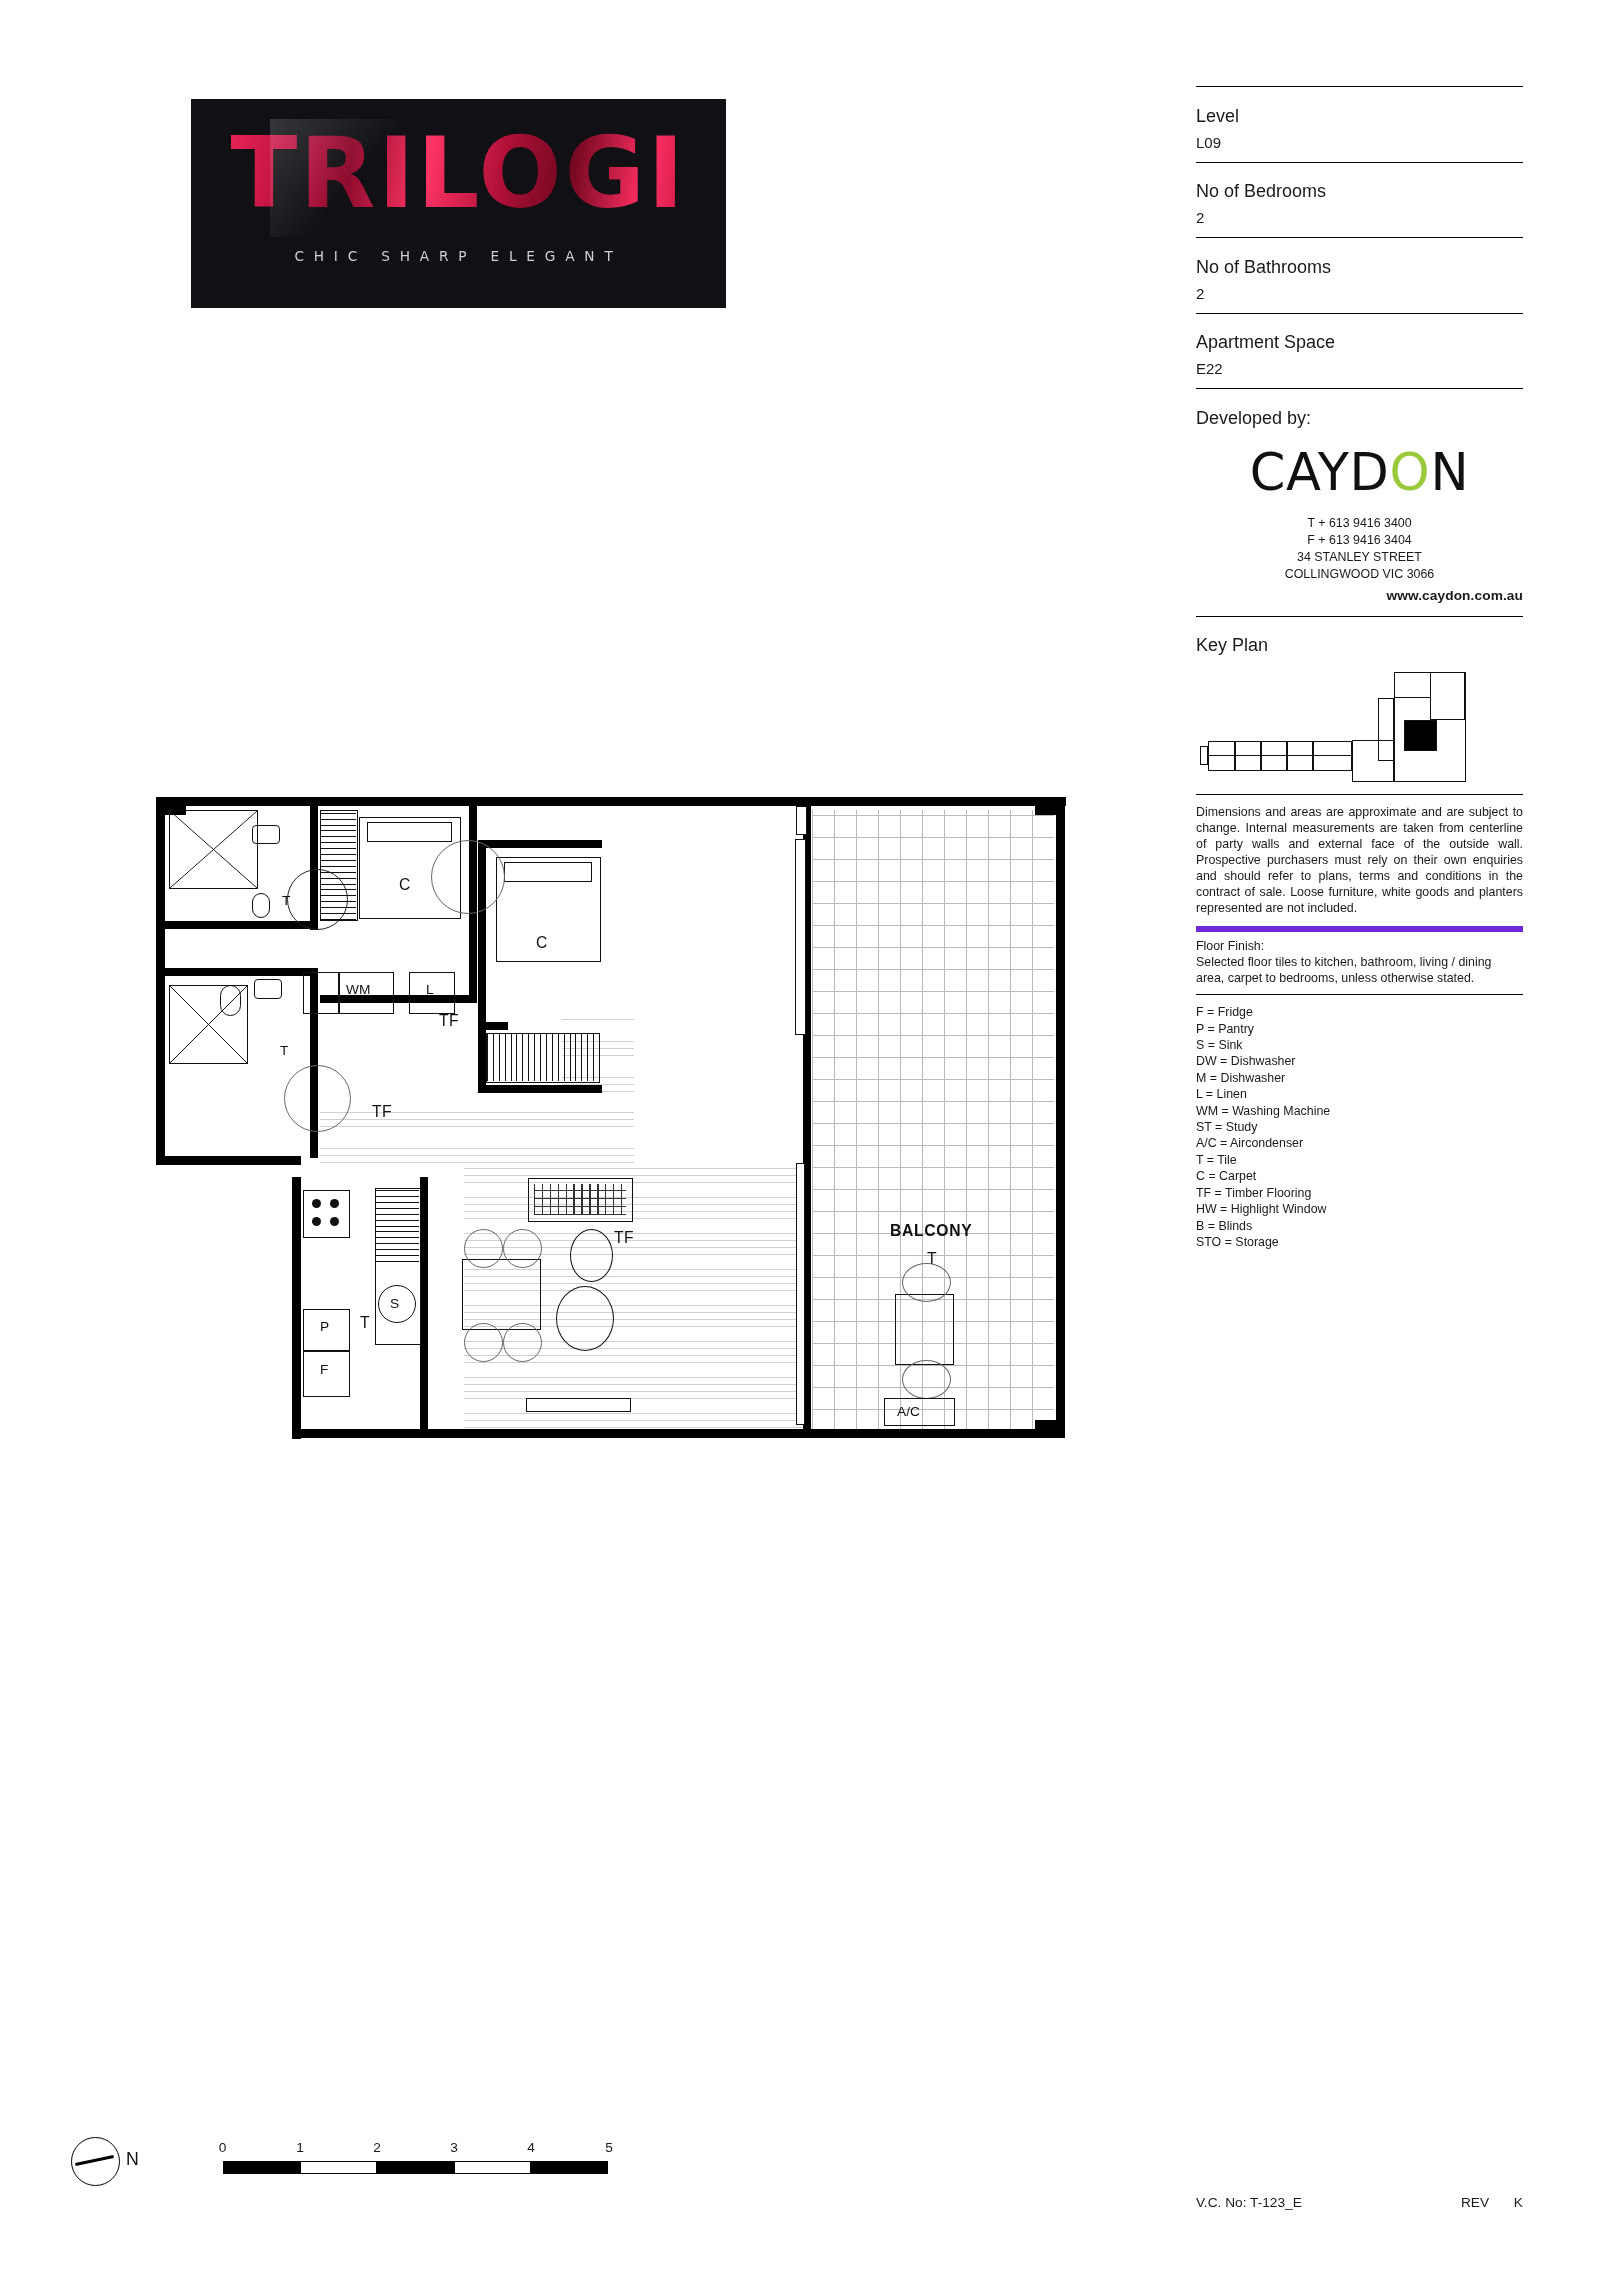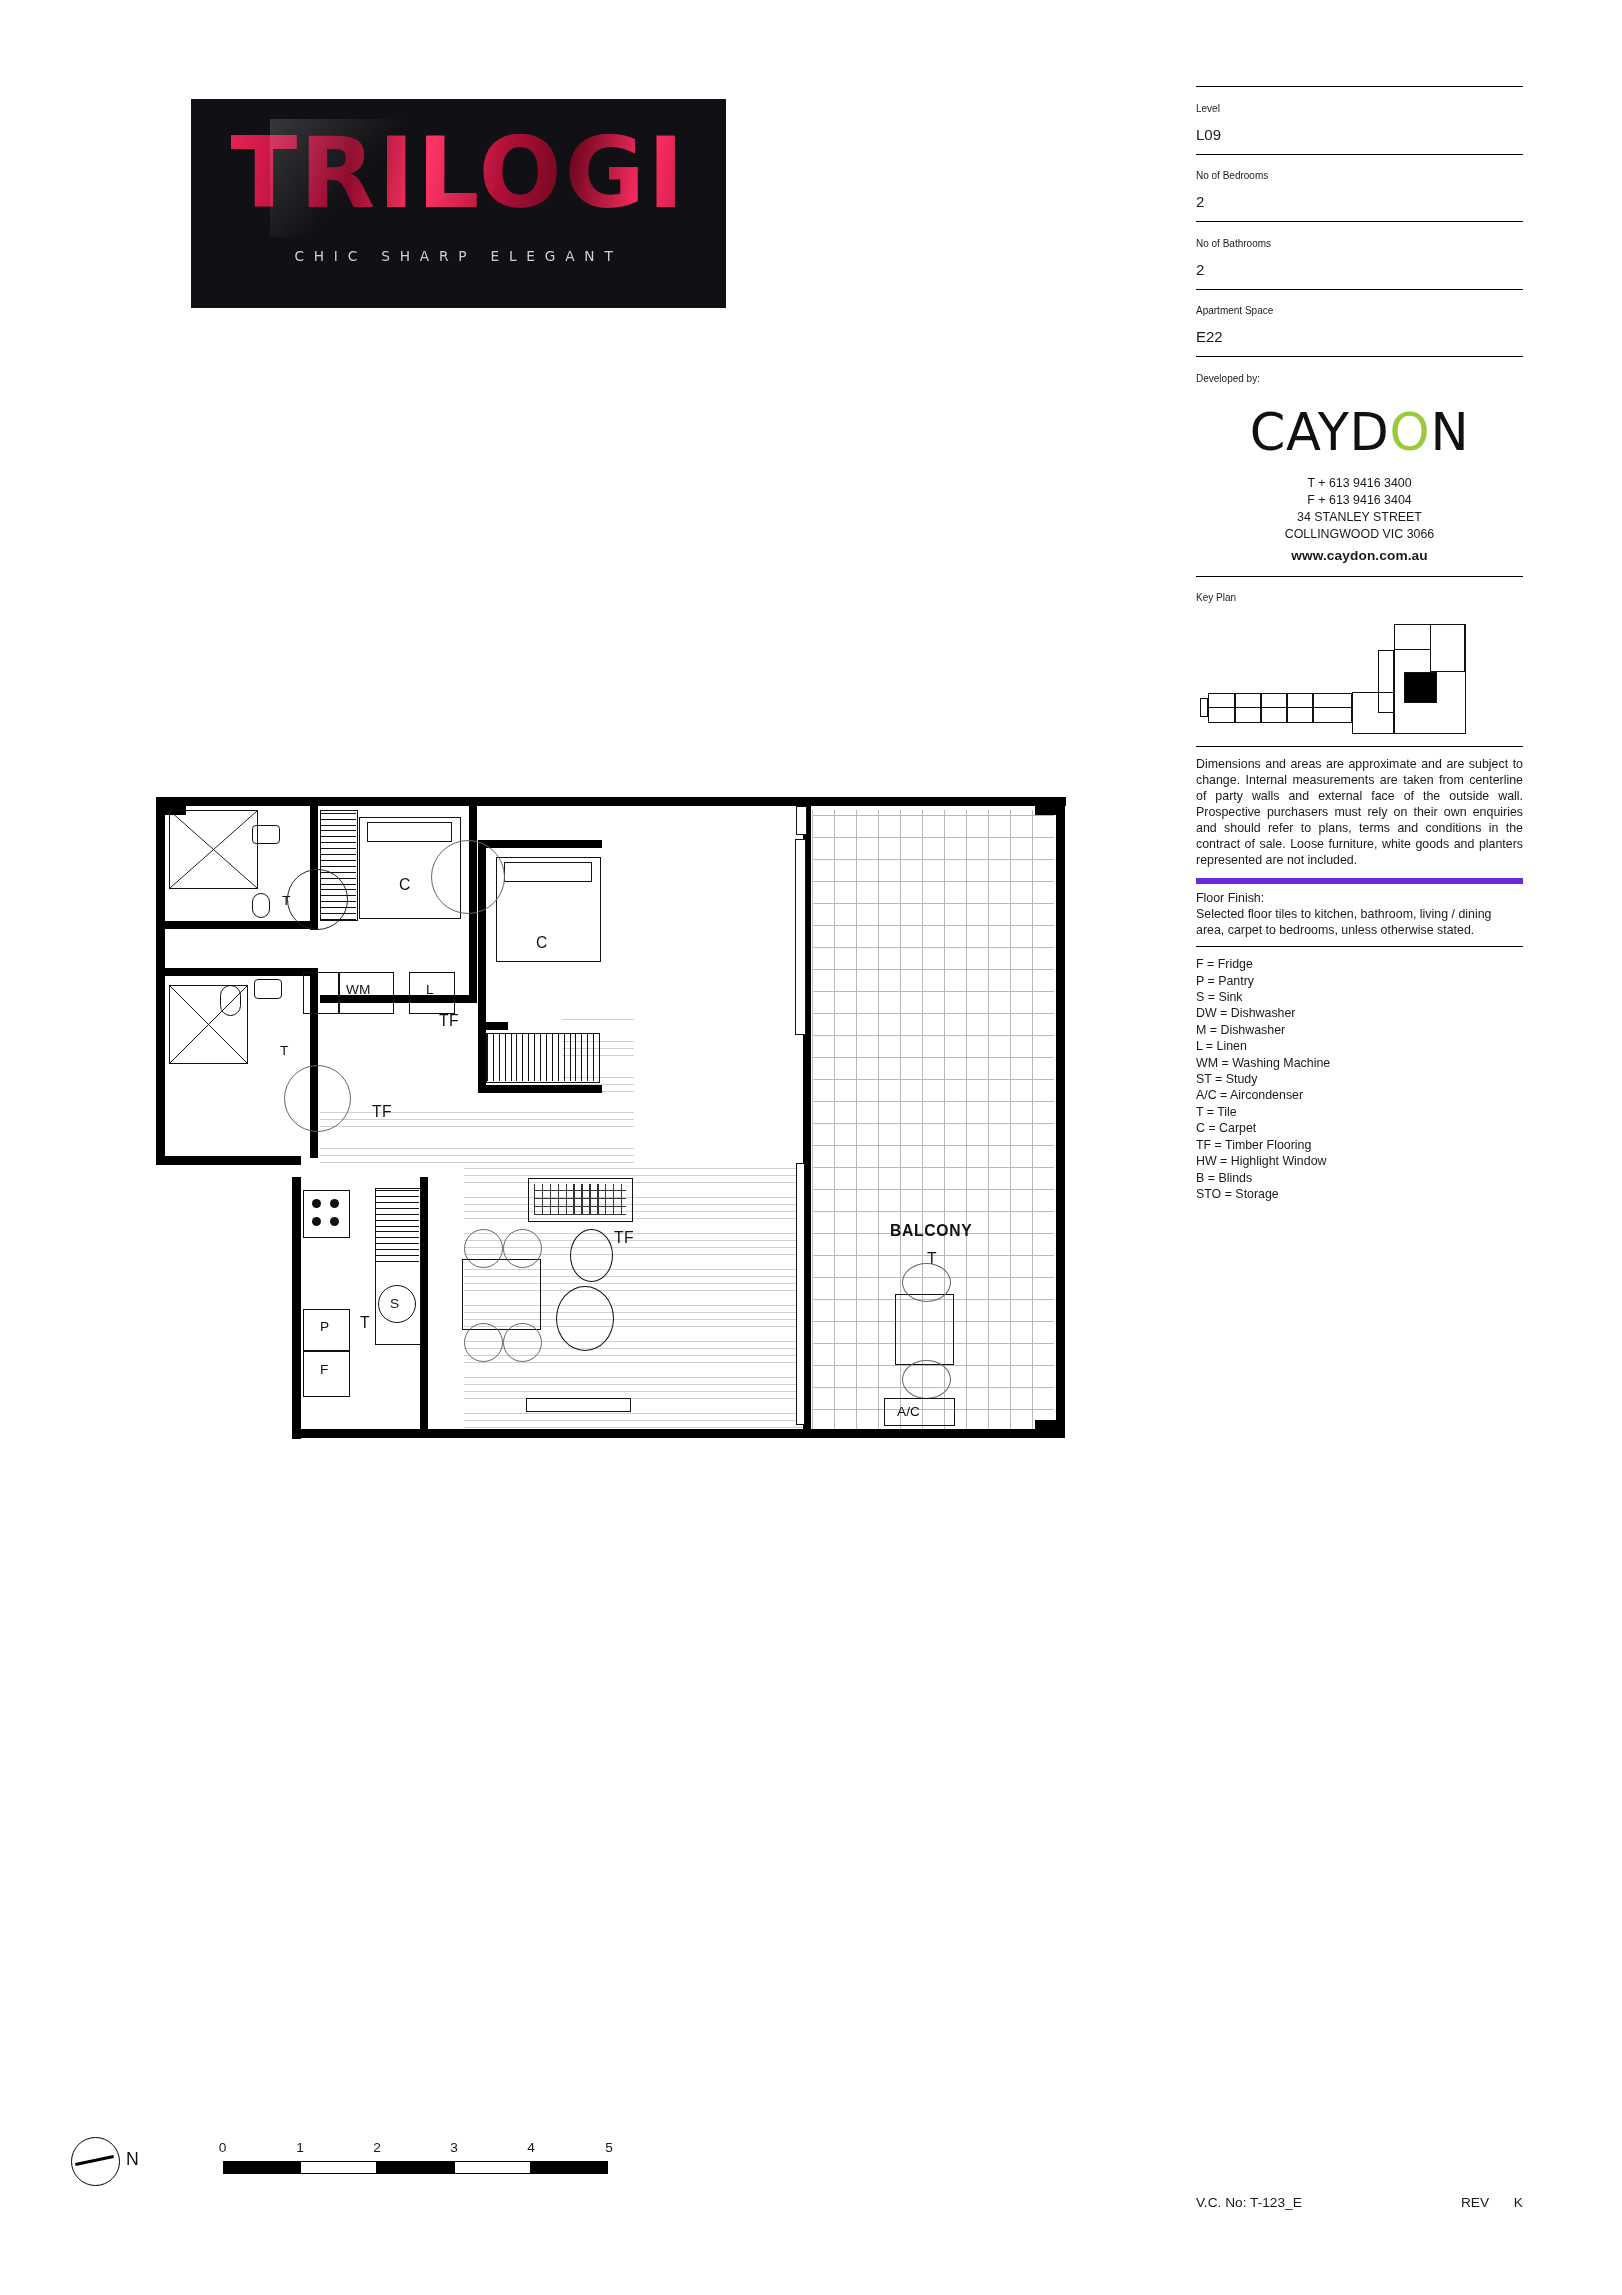--- a/index.html
+++ b/index.html
@@ -46,40 +46,40 @@
   .logo-shine {
     position:absolute; left:79px; top:19.6px; width:131px; height:118px;
     background:linear-gradient(130deg, rgba(255,255,255,0.16), rgba(255,255,255,0) 60%);
     pointer-events:none;
   }
 
   
   .info-col { position:absolute; left:1196px; top:86px; width:327px; }
   .info-row { border-bottom:1px solid #000; padding:6.5px 0 9.2px 0; }
   .info-row:first-child { border-top:1px solid #000; }
-  .info-label { font-size:10px; line-height:19.6px; padding-top:5.2px; }
+  .info-label { font-size:18px; line-height:19.6px; padding-top:5.2px;margin-top:8px; }
   .info-value { font-size:15px; line-height:19.6px; padding-top:6.5px; }
 
   .area-line { display:flex; justify-content:space-between; font-size:15px; line-height:21px; }
   .area-line .a-val { width:77px; text-align:right; }
 
   .dev-row { border-bottom:1px solid #000; padding:6.5px 0 11.8px 0; }
   .caydon {
     font-family:"DejaVu Sans", sans-serif;
     font-size:51px;
     letter-spacing:0.7px;
     font-weight:400;
     text-align:center;
     color:#111;
     margin-top:14.4px;
     margin-bottom:13px;
   }
   .caydon .o { color:#9ACA3C; }
   .contact { font-size:12.4px; line-height:17px; text-align:center; }
-  .contact .web { font-weight:bold; font-size:13.7px; letter-spacing:0.1px; padding-top:3.9px; }
+  .contact .web { font-weight:bold; font-size:13.7px; letter-spacing:0.1px; padding-top:3.9px;text-align:right; }
 
   
   .keyplan-row { border-bottom:1px solid #000; padding:6.5px 0 6.5px 0; }
   .keyplan-art { position:relative; height:124px; margin-top:7.9px; }
 
   .disclaimer {
     font-size:12.4px; line-height:16px; text-align:justify;
     padding:9.2px 0 9.2px 0; border-bottom:6px solid #6d28d9;
   }
   .floorfinish {

